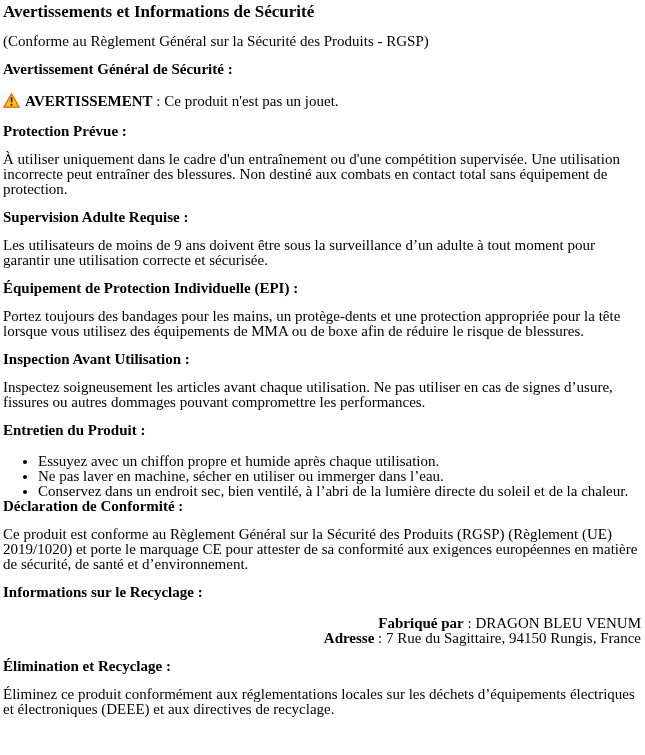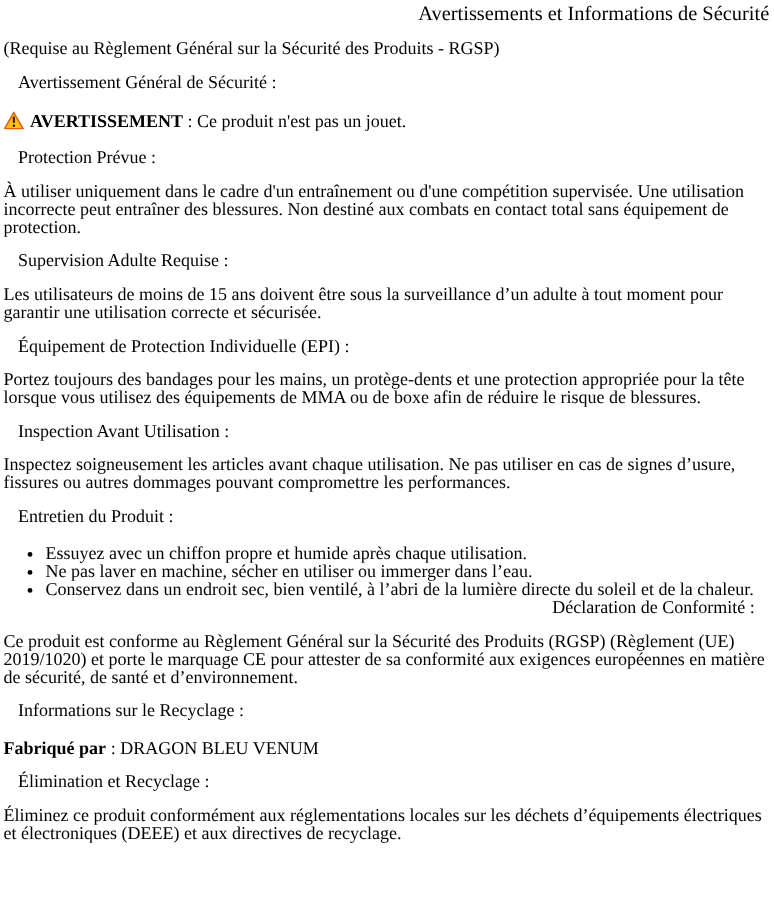--- a/index.html
+++ b/index.html
@@ -14,85 +14,85 @@
     padding: 3px 4px 0 3px;
     font-family: "Liberation Serif", "DejaVu Serif", serif;
     font-size: 15px;
     line-height: 15px;
     color: #000000;
     overflow: hidden;
   }
   .doc-title {
     font-size: 17px;
     line-height: 18px;
-    font-weight: normal;
+    font-weight: bold;
     margin: 0;
-    text-align: right;
   }
   p { margin: 13px 0; }
   .section-heading {
-    font-weight: normal;
-    margin: 13px 12px;
+    font-weight: bold;
+    margin: 13px 0;
   }
   .warn-paragraph { margin-top: 16px; }
   .warn-icon {
     display: inline-block;
     vertical-align: -2px;
     margin-right: 5px;
   }
   ul.care-list {
     margin: 16px 0 0 0;
     padding-left: 35px;
   }
   ul.care-list li { margin: 0; font-family: Liberation Serif, serif; }
-  .heading-tight { margin-top: 0; text-align: right; }
+  .heading-tight { margin-top: 0; }
   .mfg-block { margin-top: 16px; }
-  .mfg-row { display: block; }
+  .mfg-row { display: block; text-align: right; }
   b, .bold { font-weight: bold; }
 </style>
 </head>
 <body>
 
 <h1 class="doc-title">Avertissements et Informations de Sécurité</h1>
 
-<p>(Requise au Règlement Général sur la Sécurité des Produits - RGSP)</p>
+<p>(Conforme au Règlement Général sur la Sécurité des Produits - RGSP)</p>
 
 <p class="section-heading">Avertissement Général de Sécurité :</p>
 
 <p class="warn-paragraph">
   <span class="warn-icon">
     <svg width="17" height="15" viewBox="0 0 17 15" aria-hidden="true">
       <path d="M8.5 0.8 L16.2 14.2 L0.8 14.2 Z" stroke-width="1.2" stroke="#E8590C" fill="#FFC20E"></path>
       <rect x="7.7" y="4.2" width="1.7" height="5.2" fill="#2b1a00"></rect>
       <circle cx="8.55" cy="11.7" r="1.05" fill="#2b1a00"></circle>
     </svg>
   </span><b>AVERTISSEMENT</b><span> : Ce produit n'est pas un jouet.</span><br>
 </p>
 
 <p class="section-heading">Protection Prévue :</p>
 <p>À utiliser uniquement dans le cadre d'un entraînement ou d'une compétition supervisée. Une utilisation incorrecte peut entraîner des blessures. Non destiné aux combats en contact total sans équipement de protection.</p>
 
 <p class="section-heading">Supervision Adulte Requise :</p>
-<p>Les utilisateurs de moins de 15 ans doivent être sous la surveillance d’un adulte à tout moment pour garantir une utilisation correcte et sécurisée.</p>
+<p>Les utilisateurs de moins de 9 ans doivent être sous la surveillance d’un adulte à tout moment pour garantir une utilisation correcte et sécurisée.</p>
 
 <p class="section-heading">Équipement de Protection Individuelle (EPI) :</p>
 <p>Portez toujours des bandages pour les mains, un protège-dents et une protection appropriée pour la tête lorsque vous utilisez des équipements de MMA ou de boxe afin de réduire le risque de blessures.</p>
 
 <p class="section-heading">Inspection Avant Utilisation :</p>
 <p>Inspectez soigneusement les articles avant chaque utilisation. Ne pas utiliser en cas de signes d’usure, fissures ou autres dommages pouvant compromettre les performances.</p>
 
 <p class="section-heading">Entretien du Produit :</p>
 <ul class="care-list">
   <li>Essuyez avec un chiffon propre et humide après chaque utilisation.</li>
   <li>Ne pas laver en machine, sécher en utiliser ou immerger dans l’eau.</li>
   <li>Conservez dans un endroit sec, bien ventilé, à l’abri de la lumière directe du soleil et de la chaleur.</li>
 </ul>
 
 <p class="section-heading heading-tight">Déclaration de Conformité :</p>
 <p>Ce produit est conforme au Règlement Général sur la Sécurité des Produits (RGSP) (Règlement (UE) 2019/1020) et porte le marquage CE pour attester de sa conformité aux exigences européennes en matière de sécurité, de santé et d’environnement.</p>
 
 <p class="section-heading">Informations sur le Recyclage :</p>
 <p class="mfg-block">
   <span class="mfg-row"><b>Fabriqué par</b><span> : DRAGON BLEU VENUM</span></span>
+  <span class="mfg-row"><b>Adresse</b><span> : 7 Rue du Sagittaire, 94150 Rungis, France</span></span>
 </p>
 
 <p class="section-heading">Élimination et Recyclage :</p>
 <p>Éliminez ce produit conformément aux réglementations locales sur les déchets d’équipements électriques et électroniques (DEEE) et aux directives de recyclage.</p>
 
 </body></html>

